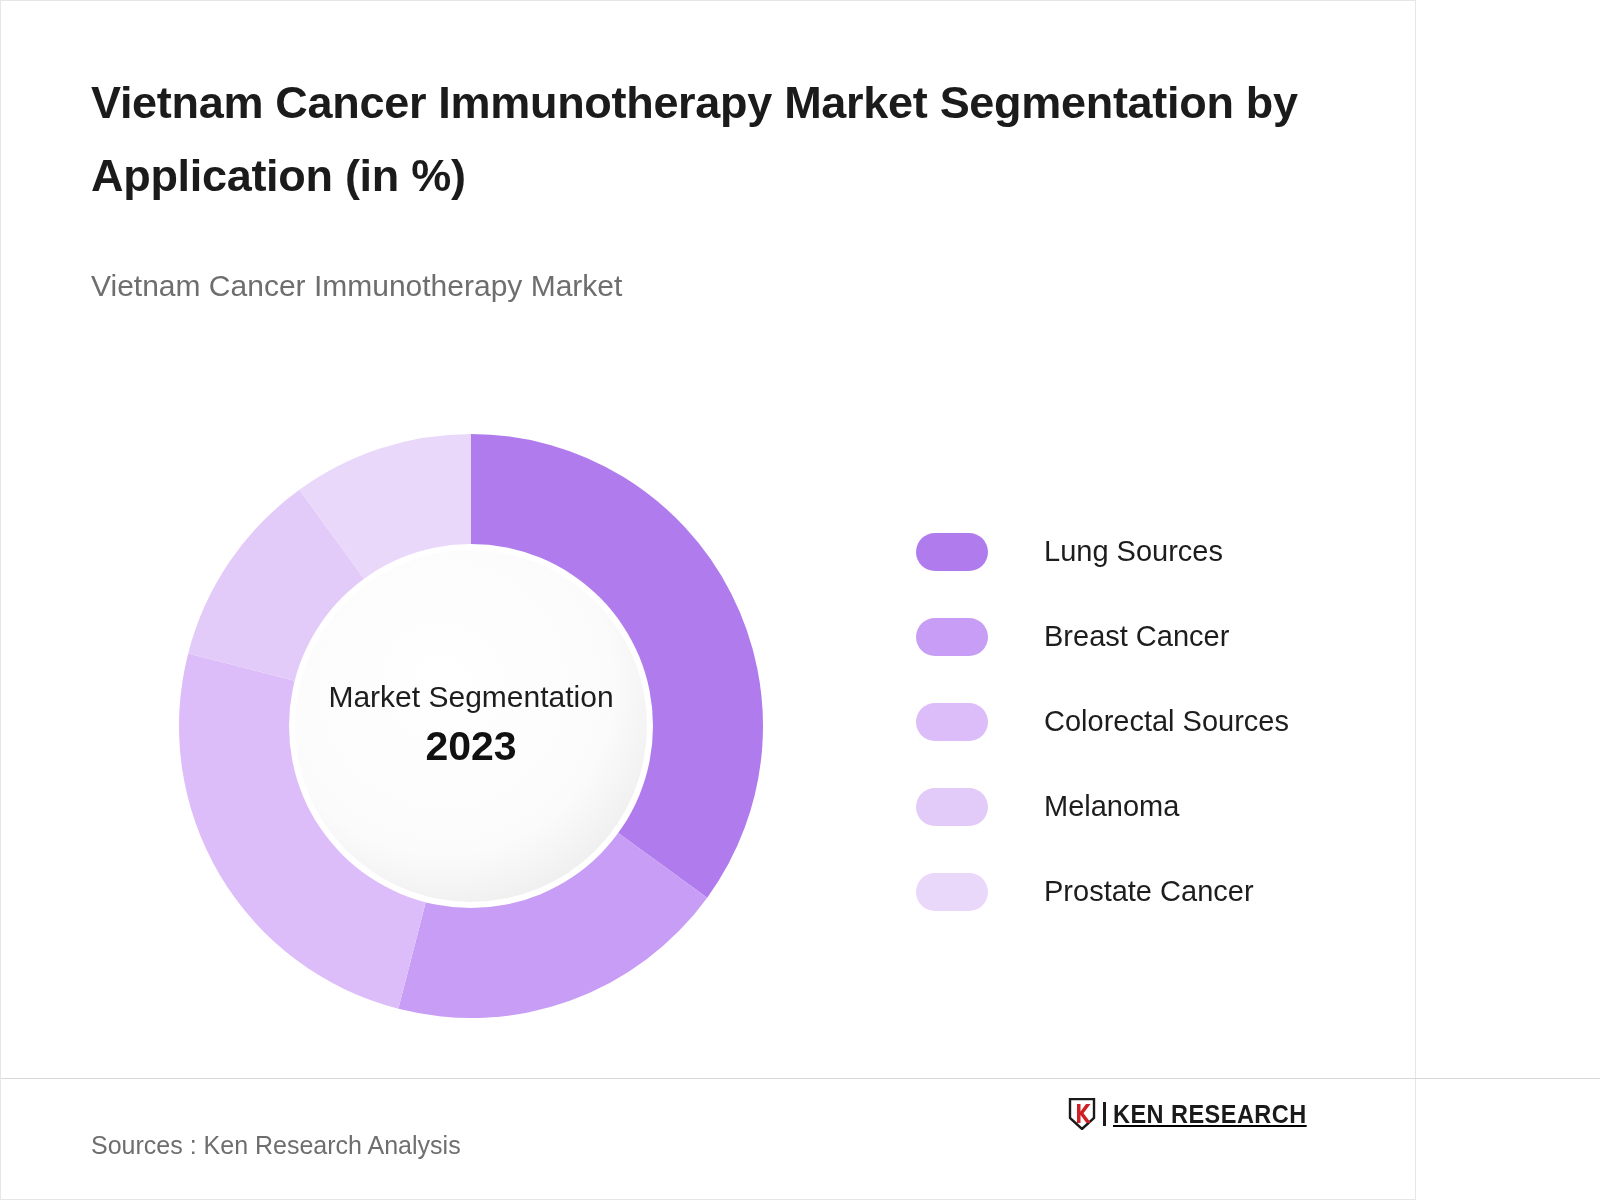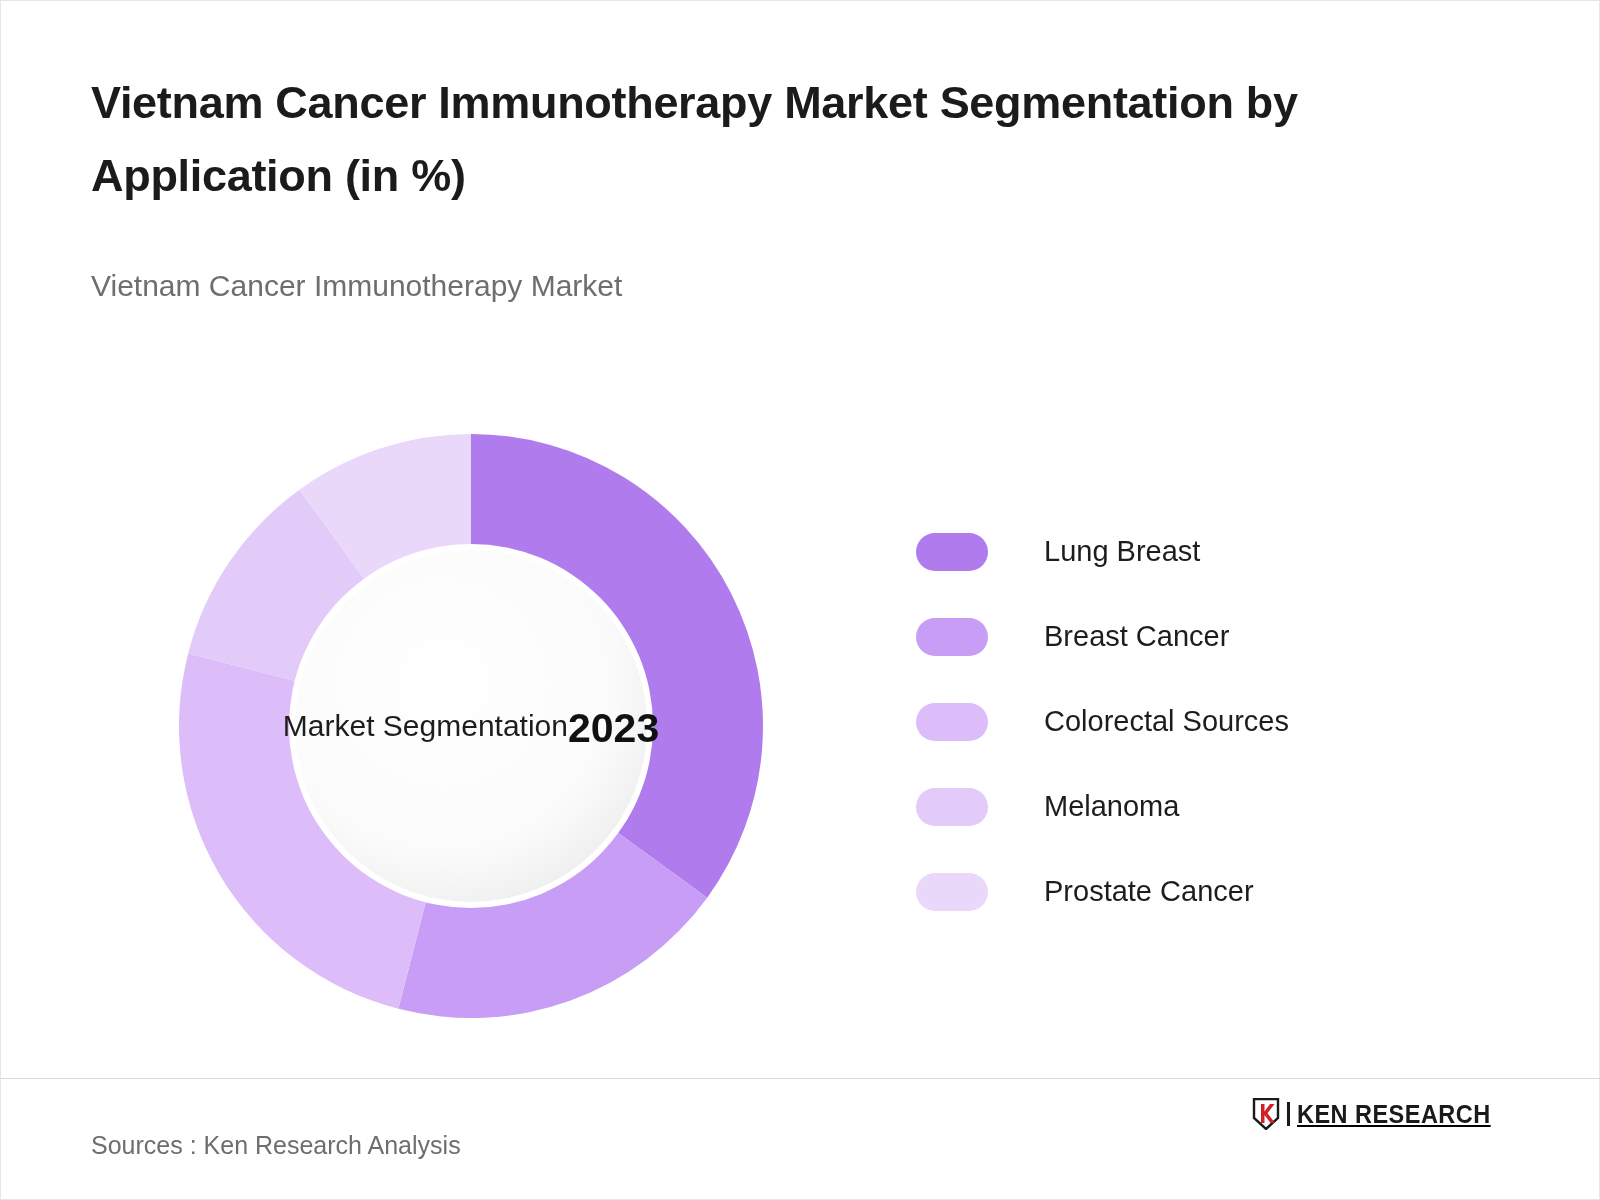--- a/index.html
+++ b/index.html
@@ -4,21 +4,21 @@
 <style>
   * { box-sizing: border-box; margin: 0; padding: 0; }
   html, body {
     width: 1600px; height: 1200px;
     background: #ffffff;
     font-family: "Liberation Sans", sans-serif;
     overflow: hidden;
   }
   .page {
     position: relative;
-    width: 1600px; height: 1200px;
+    width: 1416px; height: 1200px;
     background: #ffffff;
     border: 1px solid #e6e6e6;
   }
 
   
   .title {
     position: absolute;
     left: 90px; top: 66px;
     width: 1400px;
     font-size: 45px;
@@ -44,21 +44,21 @@
     left: 150px; top: 405px;
     width: 640px; height: 640px;
   }
   .donut-svg { display: block; }
 
   .center-text {
     position: absolute;
     left: 0; top: 0;
     width: 640px; height: 640px;
     display: flex;
-    flex-direction: row;
+    flex-direction: column;
     align-items: center;
     justify-content: center;
     pointer-events: none;
   }
   .center-label {
     font-size: 30px;
     color: #1d1d1d;
     line-height: 1.2;
     font-weight: 400;
   }
@@ -166,21 +166,21 @@
 
     <div class="center-text">
       <div class="center-label">Market Segmentation</div>
       <div class="center-year">2023</div>
     </div>
   </div>
 
   <div class="legend" id="legend">
     <div class="legend-row">
       <span class="swatch" style="background: rgb(176, 123, 236);"></span>
-      <span class="legend-label">Lung Breast</span>
+      <span class="legend-label">Lung Sources</span>
     </div>
     <div class="legend-row">
       <span class="swatch" style="background: rgb(199, 157, 245);"></span>
       <span class="legend-label">Breast Cancer</span>
     </div>
     <div class="legend-row">
       <span class="swatch" style="background: rgb(220, 189, 249);"></span>
       <span class="legend-label">Colorectal Sources</span>
     </div>
     <div class="legend-row">

